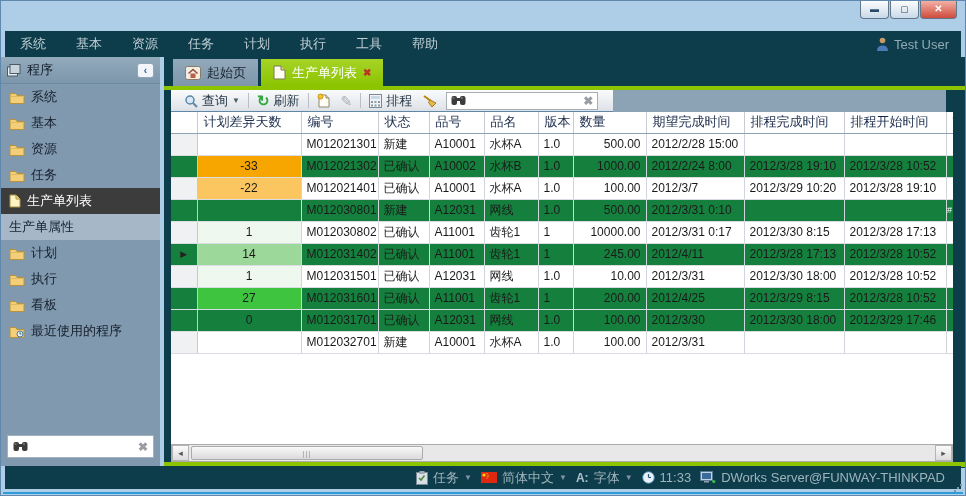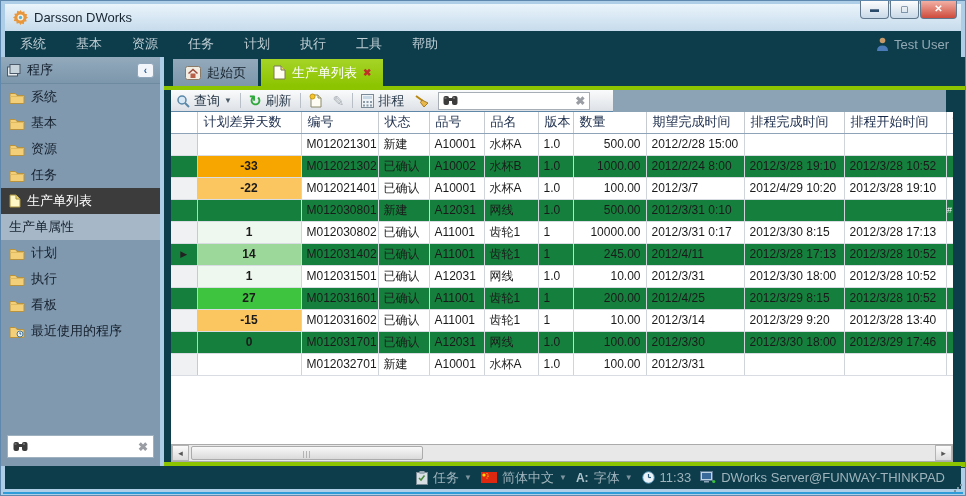--- a/index.html
+++ b/index.html
@@ -37,37 +37,37 @@
   .tabstrip{position:absolute;left:0;top:0;right:0;height:29px;display:flex;align-items:flex-end;padding-left:9px;}
   .tab{height:27px;display:flex;align-items:center;gap:6px;padding:0 12px;font-size:13px;margin-right:3px;cursor:default;}
   .tab.inactive{background:linear-gradient(#93A9BB,#7E97AB);color:#18242F;}
   .tab.active{background:linear-gradient(#A6D427,#8CC400);color:#FFFFFF;}
   .tab-close{color:#C03028;font-size:10px;font-weight:bold;}
   .tabstrip-right-icon{position:absolute;right:8px;top:8px;}
   .lime{position:absolute;left:0;right:0;height:4px;background:#8CC400;}
   .lime.top{top:29px;} .lime.bottom{top:405px;height:5px;}
   .toolbar{position:absolute;left:7px;top:33px;width:775px;height:22px;background:#8CA2B5;}
   .toolbar-inner{width:442px;height:22px;background:linear-gradient(#FAFBFC,#DDE1E6);border-bottom:1px solid #5F87A8;
-                 display:flex;align-items:center;padding:0 0;font-size:13px;color:#2A3A4A;}
+                 display:flex;align-items:center;padding:0 8px;font-size:13px;color:#2A3A4A;}
   .tb-btn{display:flex;align-items:center;gap:4px;padding:0 5px;height:20px;cursor:default;}
   .caret{font-size:8px;color:#4A5A66;}
   .tb-sep{width:1px;height:15px;background:#B9BFC6;margin:0 3px;}
   .glyph-refresh{color:#2FA83C;font-weight:bold;font-size:15px;line-height:14px;}
   .glyph-pencil{color:#A8AEB4;font-size:14px;}
   .tb-search{width:152px;height:18px;background:#fff;border:1px solid #A8AEB6;display:flex;align-items:center;padding:0 4px;gap:4px;margin-left:4px;}
   .tb-search input{flex:1;border:none;outline:none;font-size:12px;min-width:0;}
   
   .grid{position:absolute;left:7px;top:55px;width:782px;height:332px;background:#fff;overflow:hidden;}
   table.grid-table{border-collapse:collapse;table-layout:fixed;width:782px;font-size:12px;color:#1A1A1A;}
   .grid-table th{height:21px;font-weight:normal;font-size:13px;color:#1A2B4A;text-align:left;padding:0 6px;
                  background:#fff;border-right:1px solid #C6CBD2;border-bottom:1px solid #8FA3B8;white-space:nowrap;overflow:hidden;}
   .grid-table td{height:22px;padding:0 5px;border-right:1px solid #D0D5DB;border-bottom:1px solid #D9DDE3;white-space:nowrap;overflow:hidden;}
   .grid-table tr.alt td{background:#15803d;}
   .grid-table td.ind{background:#F0F1F3;border-right:1px solid #C6CBD2;text-align:center;font-size:9px;color:#222;padding:0;}
-  .grid-table td.diff{text-align:center;font-weight:bold;}
+  .grid-table td.diff{text-align:center;}
   .grid-table td.r{text-align:right;}
   .diff-orange-strong{background:#F7A600 !important;}
   .diff-orange-light{background:#FBC55F !important;}
   .diff-green-strong{background:#3FC440 !important;margin-left:36px;}
   .diff-green-light{background:#9CD89A !important;}
   .diff-green-pale{background:#EFF8EF !important;}
   .grid-table td.pcol{padding:0;}
   .grid-table td.marker{background:#7E7E7E;color:#fff;font-size:9px;text-align:center;}
   
   .hscroll{position:absolute;left:7px;top:387px;width:782px;height:18px;background:#E8E8E8;border:1px solid #ABABAB;}
@@ -86,30 +86,20 @@
                           radial-gradient(circle at 5px 5px,#7E94A0 1px,transparent 1.2px),
                           radial-gradient(circle at 8px 2px,#7E94A0 1px,transparent 1.2px);}
   .bottom-line{position:absolute;left:2px;right:2px;bottom:1px;height:2px;background:#2E9CD8;}
   .icon{display:inline-flex;flex:none;}
 </style>
 </head>
 <body>
 
 <div class="window">
 
-  <div class="titlebar">
-    <span class="icon">
-      <svg width="15" height="15" viewBox="0 0 16 16">
-          <path fill="#E8973D" d="M8 0l1.5 2.2 2.6-.8.3 2.7 2.7.3-.8 2.6L16 8l-2.2 1.5.8 2.6-2.7.3-.3 2.7-2.6-.8L8 16l-1.5-2.2-2.6.8-.3-2.7-2.7-.3.8-2.6L0 8l2.2-1.5-.8-2.6 2.7-.3.3-2.7 2.6.8z"></path>
-          <circle cx="8" cy="8" r="3.2" fill="#FDF2E0"></circle>
-          <circle cx="8" cy="8" r="1.8" fill="#58B7D8"></circle>
-        </svg>
-    </span>
-    <span class="title-text">Darsson DWorks</span>
-  </div>
   <div class="win-controls">
     <div class="win-btn">▬</div>
     <div class="win-btn">▢</div>
     <div class="win-btn close">✕</div>
   </div>
 
   <div class="menubar">
     <div style="display:flex;height:100%">
         <div class="menu-item">系统</div>
         <div class="menu-item">基本</div>
@@ -414,21 +404,21 @@
             <tr>
               <td class="ind"></td>
               <td class="diff diff-orange-light">-22</td>
               <td class="l">M012021401</td>
               <td class="l">已确认</td>
               <td class="l">A10001</td>
               <td class="l">水杯A</td>
               <td class="l">1.0</td>
               <td class="r">100.00</td>
               <td class="l">2012/3/7</td>
-              <td class="l">2012/4/29 10:20</td>
+              <td class="l">2012/3/29 10:20</td>
               <td class="l">2012/3/28 19:10</td>
               <td class="pcol"></td>
             </tr>
             <tr class="alt">
               <td class="ind"></td>
               <td class="diff"></td>
               <td class="l">M012030801</td>
               <td class="l">新建</td>
               <td class="l">A12031</td>
               <td class="l">网线</td>
@@ -488,34 +478,20 @@
               <td class="l">已确认</td>
               <td class="l">A11001</td>
               <td class="l">齿轮1</td>
               <td class="l">1</td>
               <td class="r">200.00</td>
               <td class="l">2012/4/25</td>
               <td class="l">2012/3/29 8:15</td>
               <td class="l">2012/3/28 10:52</td>
               <td class="pcol"></td>
             </tr>
-            <tr>
-              <td class="ind"></td>
-              <td class="diff diff-orange-light">-15</td>
-              <td class="l">M012031602</td>
-              <td class="l">已确认</td>
-              <td class="l">A11001</td>
-              <td class="l">齿轮1</td>
-              <td class="l">1</td>
-              <td class="r">10.00</td>
-              <td class="l">2012/3/14</td>
-              <td class="l">2012/3/29 9:20</td>
-              <td class="l">2012/3/28 13:40</td>
-              <td class="pcol"></td>
-            </tr>
             <tr class="alt">
               <td class="ind"></td>
               <td class="diff">0</td>
               <td class="l">M012031701</td>
               <td class="l">已确认</td>
               <td class="l">A12031</td>
               <td class="l">网线</td>
               <td class="l">1.0</td>
               <td class="r">100.00</td>
               <td class="l">2012/3/30</td>

